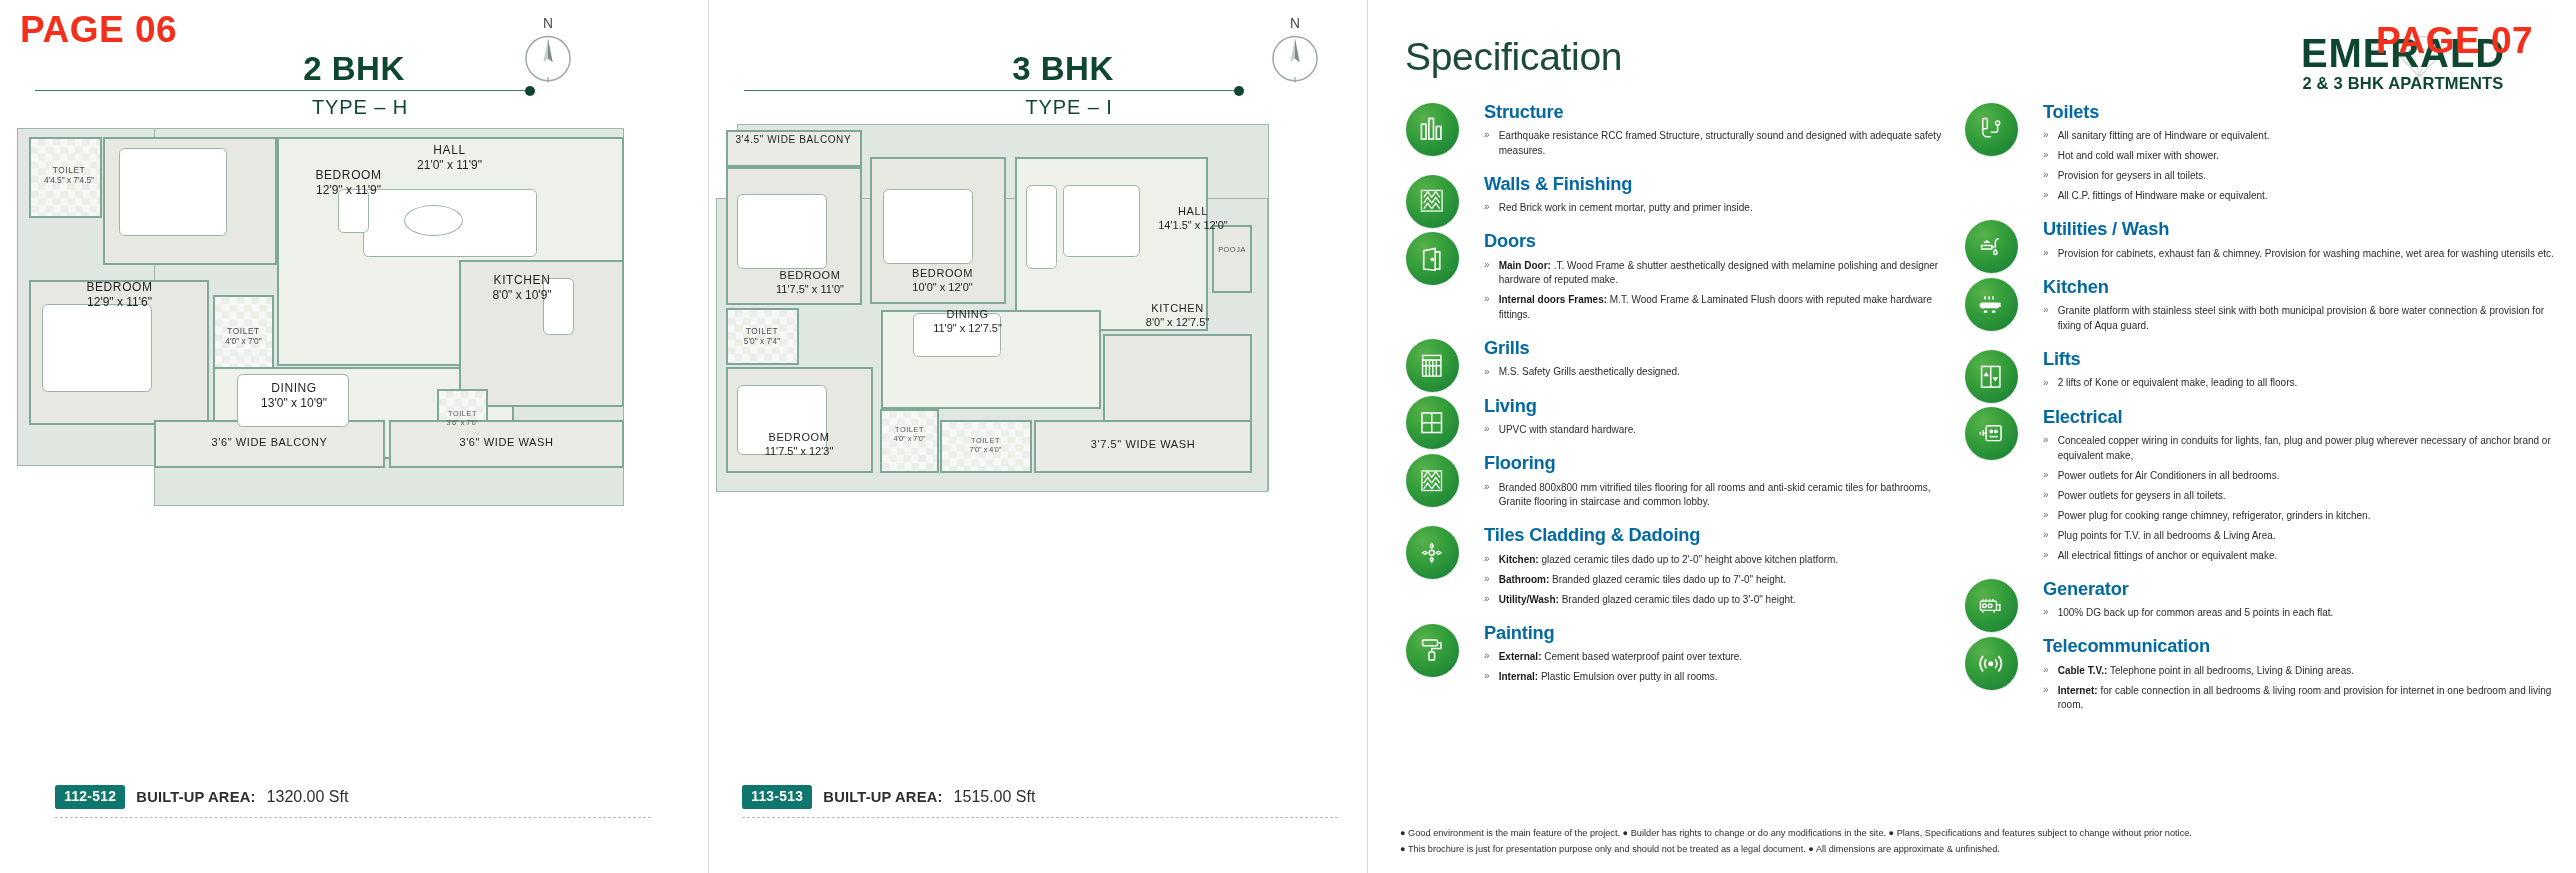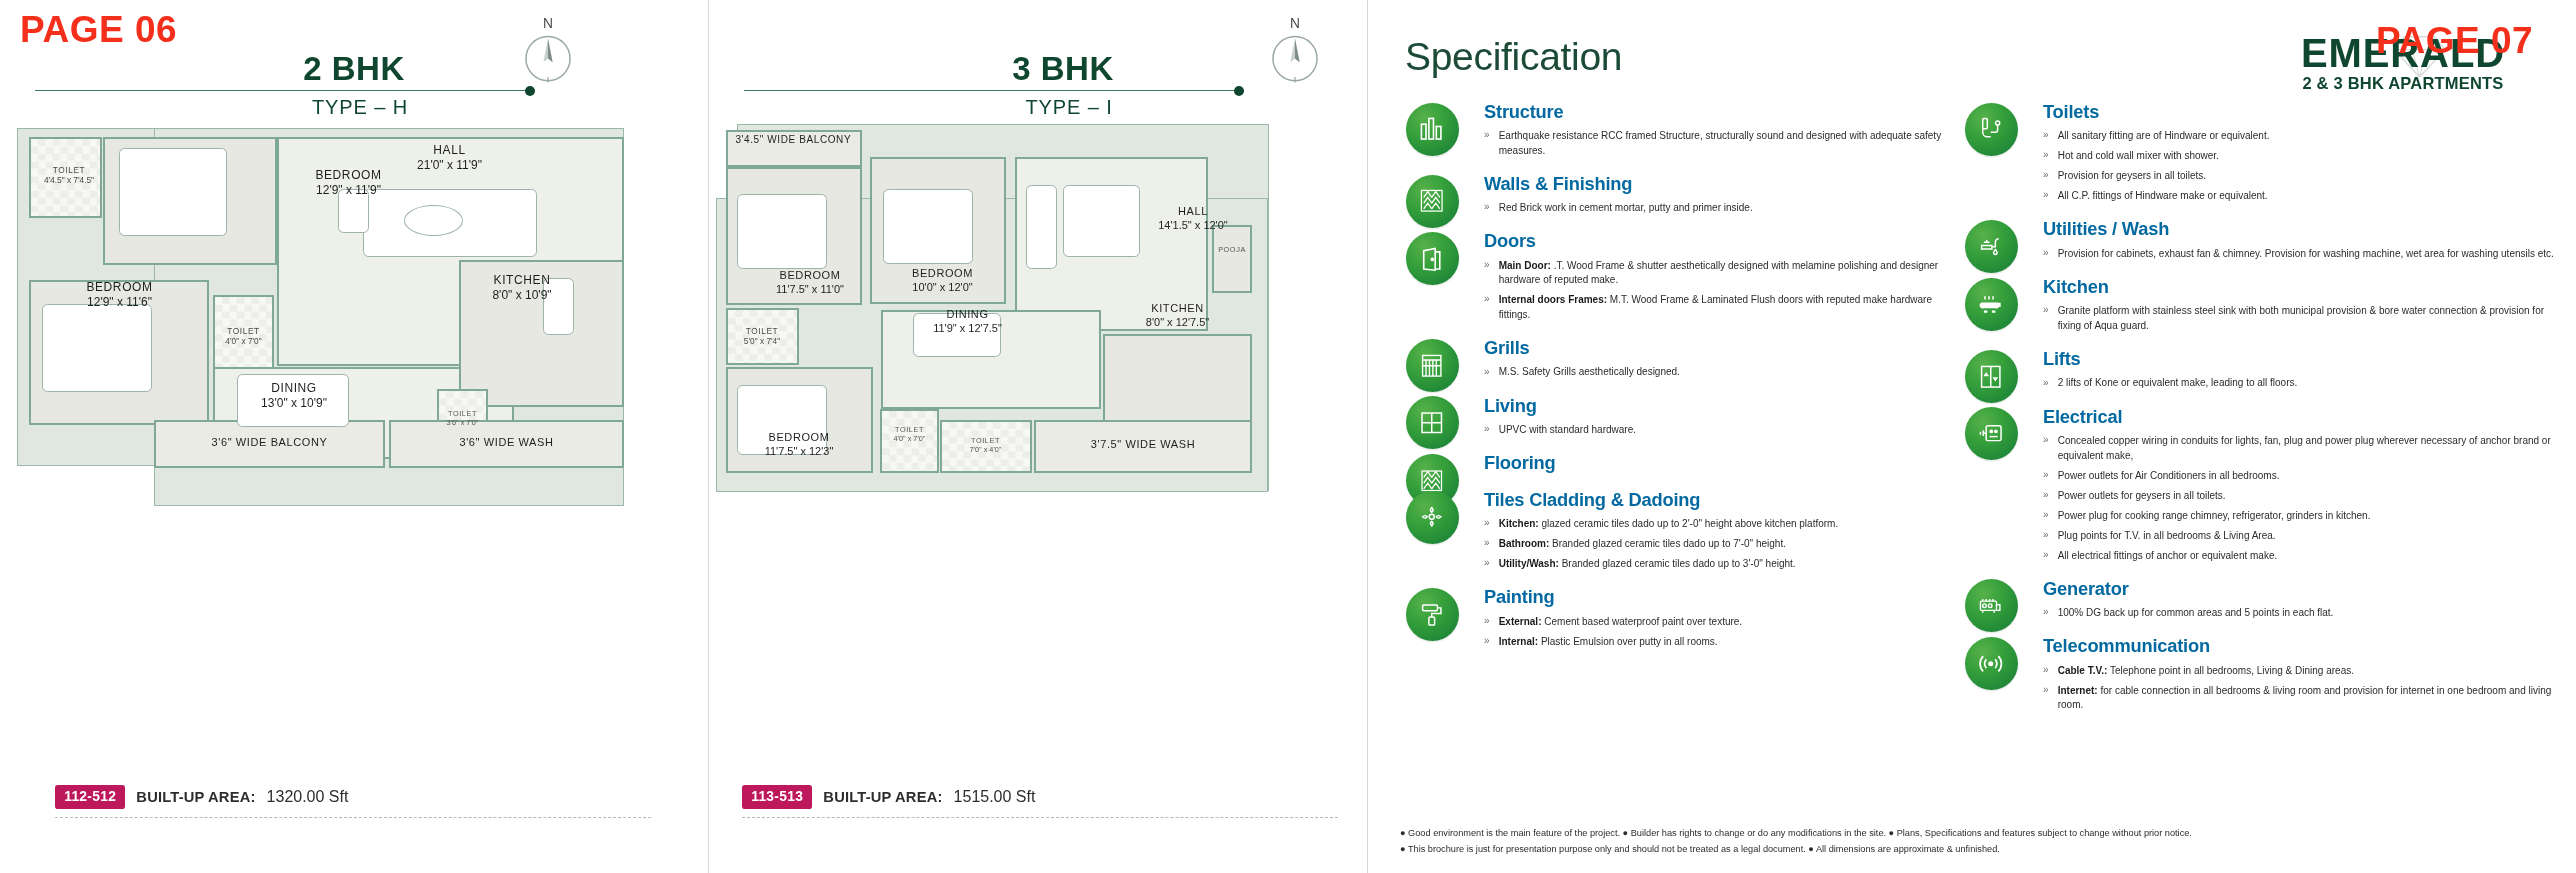--- a/index.html
+++ b/index.html
@@ -116,21 +116,21 @@
   }
   .rlabel .nm { display: block; letter-spacing: 0.6px; }
   .rlabel .dm { display: block; }
   .rlabel.small { font-size: 8.3px; color: #4a4a4a; }
   .rlabel.tiny  { font-size: 7.3px; color: #555; }
 
   
   .bua { position: absolute; bottom: 55px; left: 55px; width: 596px; }
   .bua-row { display: flex; align-items: center; gap: 11px; }
   .bua-code {
-    background: #be185d; color: #fff; font-weight: bold; font-size: 13.8px;
+    background: #0f766e; color: #fff; font-weight: bold; font-size: 13.8px;
     padding: 3.7px 9.2px 4.6px; border-radius: 2.8px; letter-spacing: 0.3px;
   }
   .bua-lbl { color: #2d2d2d; font-weight: bold; font-size: 14.7px; letter-spacing: 0.2px; }
   .bua-val { color: #2d2d2d; font-size: 16px; }
   .bua-dash {
     margin-top: 8.3px; height: 0;
     border-top: 1.8px dashed #b9b9b9;
   }
 
   
@@ -497,20 +497,23 @@
             </ul>
           </div>
           <div class="spec-item">
             <div class="spec-icon">
               <svg viewBox="0 0 24 24" fill="none" stroke="#fff" stroke-width="1.1">
                 <rect x="3.5" y="3.5" width="17" height="17"></rect>
                 <path d="M5 19l3.5-5L12 19M12 19l3.5-5L19 19M5 14l3.5-5L12 14M12 14l3.5-5L19 14M5 9l3.5-5L12 9M12 9l3.5-5L19 9"></path>
               </svg>
             </div>
             <div class="spec-h">Flooring</div>
+            <ul class="spec-bullets">
+              <li>Branded 800x800 mm vitrified tiles flooring for all rooms and anti-skid ceramic tiles for bathrooms, Granite flooring in staircase and common lobby.</li>
+            </ul>
           </div>
           <div class="spec-item">
             <div class="spec-icon">
               <svg viewBox="0 0 24 24" fill="none" stroke="#fff" stroke-width="1.3">
                 <path d="M12 4c1.6 2 1.6 2.6 0 4-1.6-1.4-1.6-2 0-4zM12 20c-1.6-2-1.6-2.6 0-4 1.6 1.4 1.6 2 0 4zM4 12c2-1.6 2.6-1.6 4 0-1.4 1.6-2 1.6-4 0zM20 12c-2 1.6-2.6 1.6-4 0 1.4-1.6 2-1.6 4 0z"></path>
                 <circle cx="12" cy="12" r="2.2"></circle>
               </svg>
             </div>
             <div class="spec-h">Tiles Cladding &amp; Dadoing</div>
             <ul class="spec-bullets">

